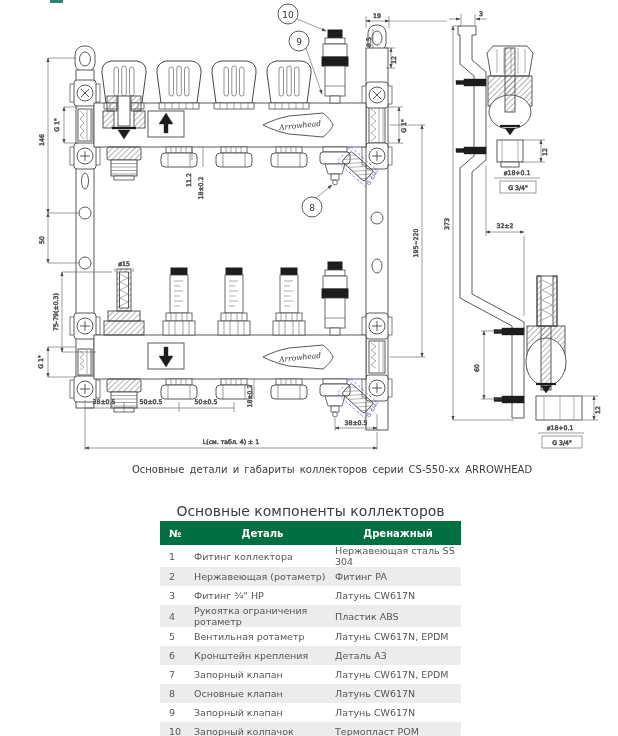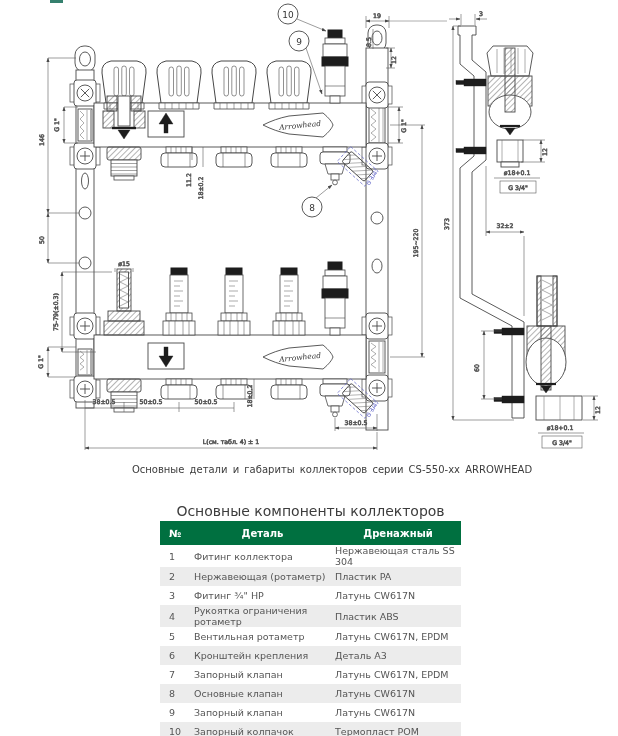--- a/index.html
+++ b/index.html
@@ -495,21 +495,21 @@
   </thead>
   <tbody>
       <tr>
         <td class="col-num">1</td>
         <td class="col-part">Фитинг коллектора</td>
         <td class="col-mat">Нержавеющая сталь SS 304</td>
       </tr>
       <tr class="alt">
         <td class="col-num">2</td>
         <td class="col-part">Нержавеющая (ротаметр)</td>
-        <td class="col-mat">Пластик PA</td>
+        <td class="col-mat">Фитинг PA</td>
       </tr>
       <tr>
         <td class="col-num">3</td>
         <td class="col-part">Фитинг ¾" НР</td>
         <td class="col-mat">Латунь CW617N</td>
       </tr>
       <tr class="alt">
         <td class="col-num">4</td>
         <td class="col-part">Рукоятка ограничения ротаметр</td>
         <td class="col-mat">Пластик ABS</td>

